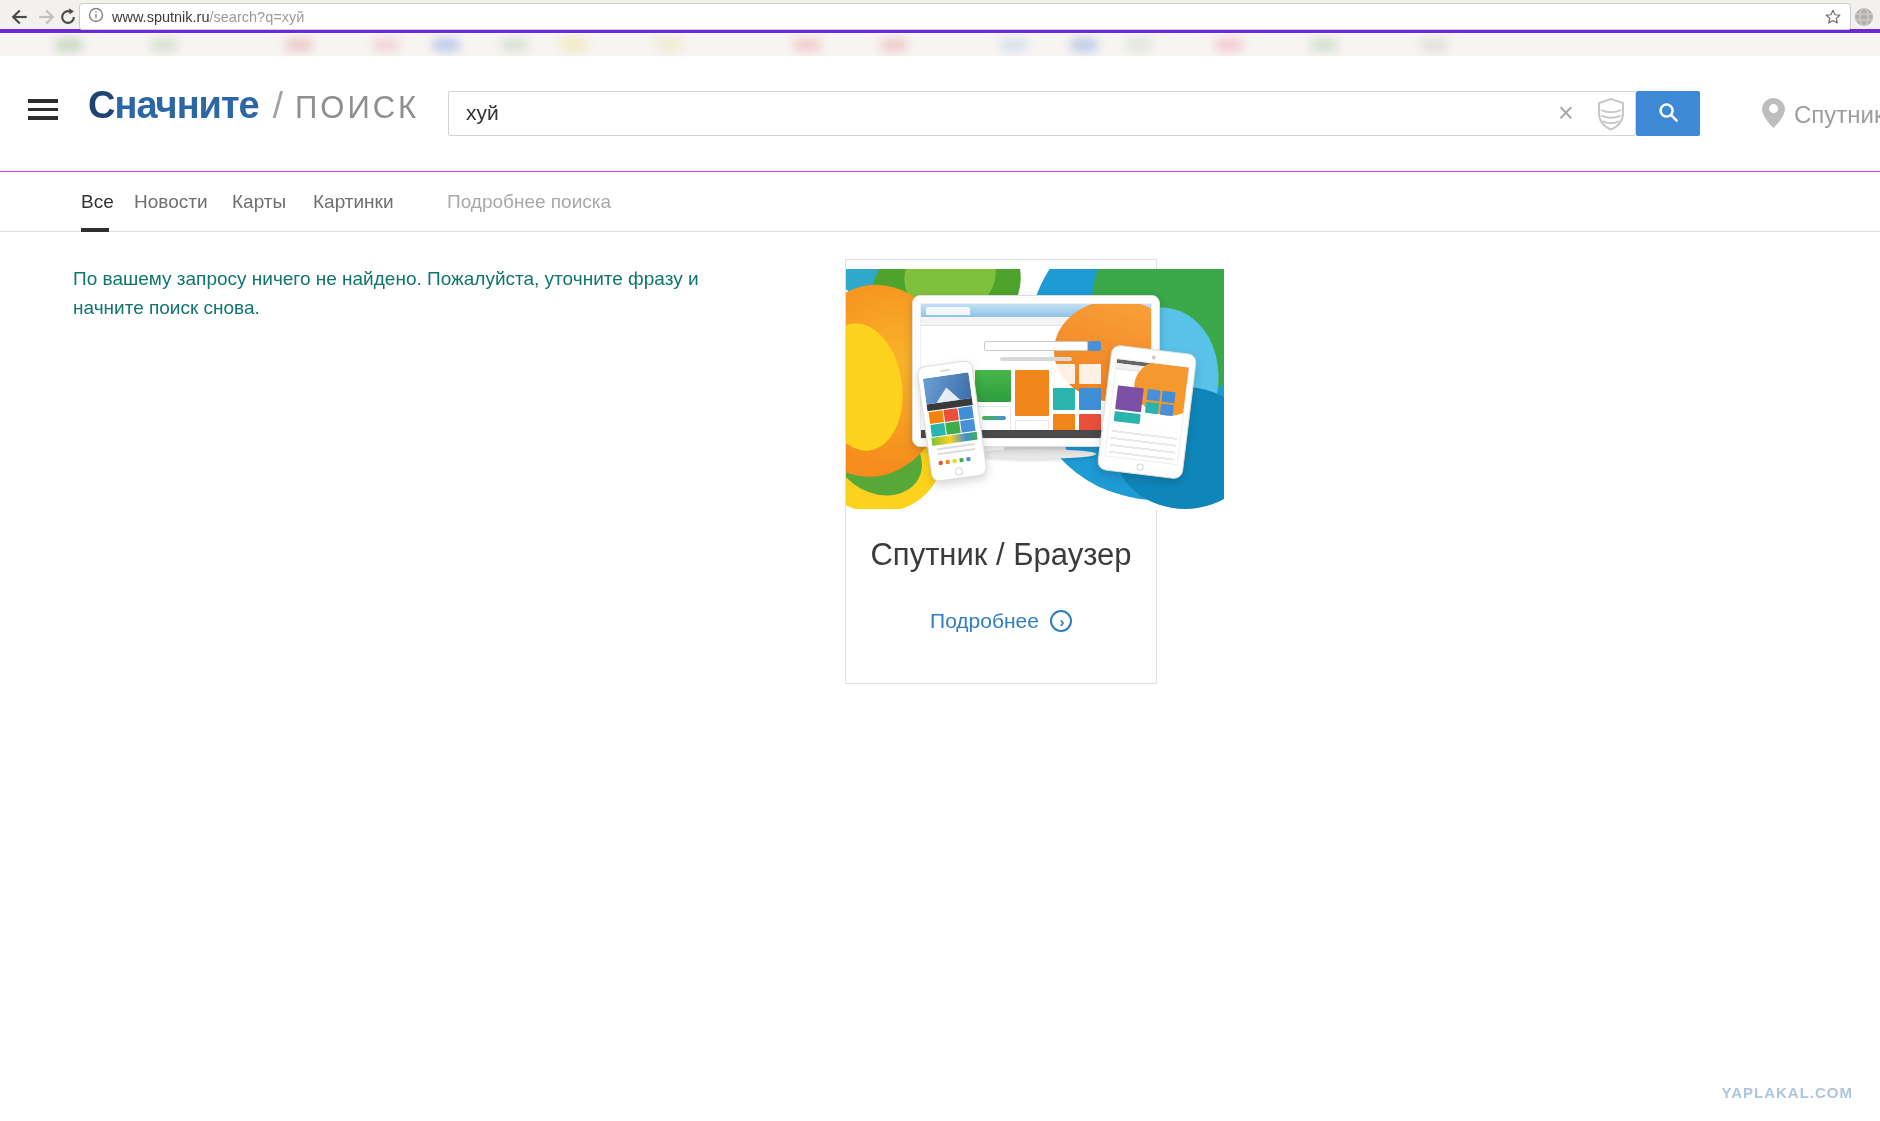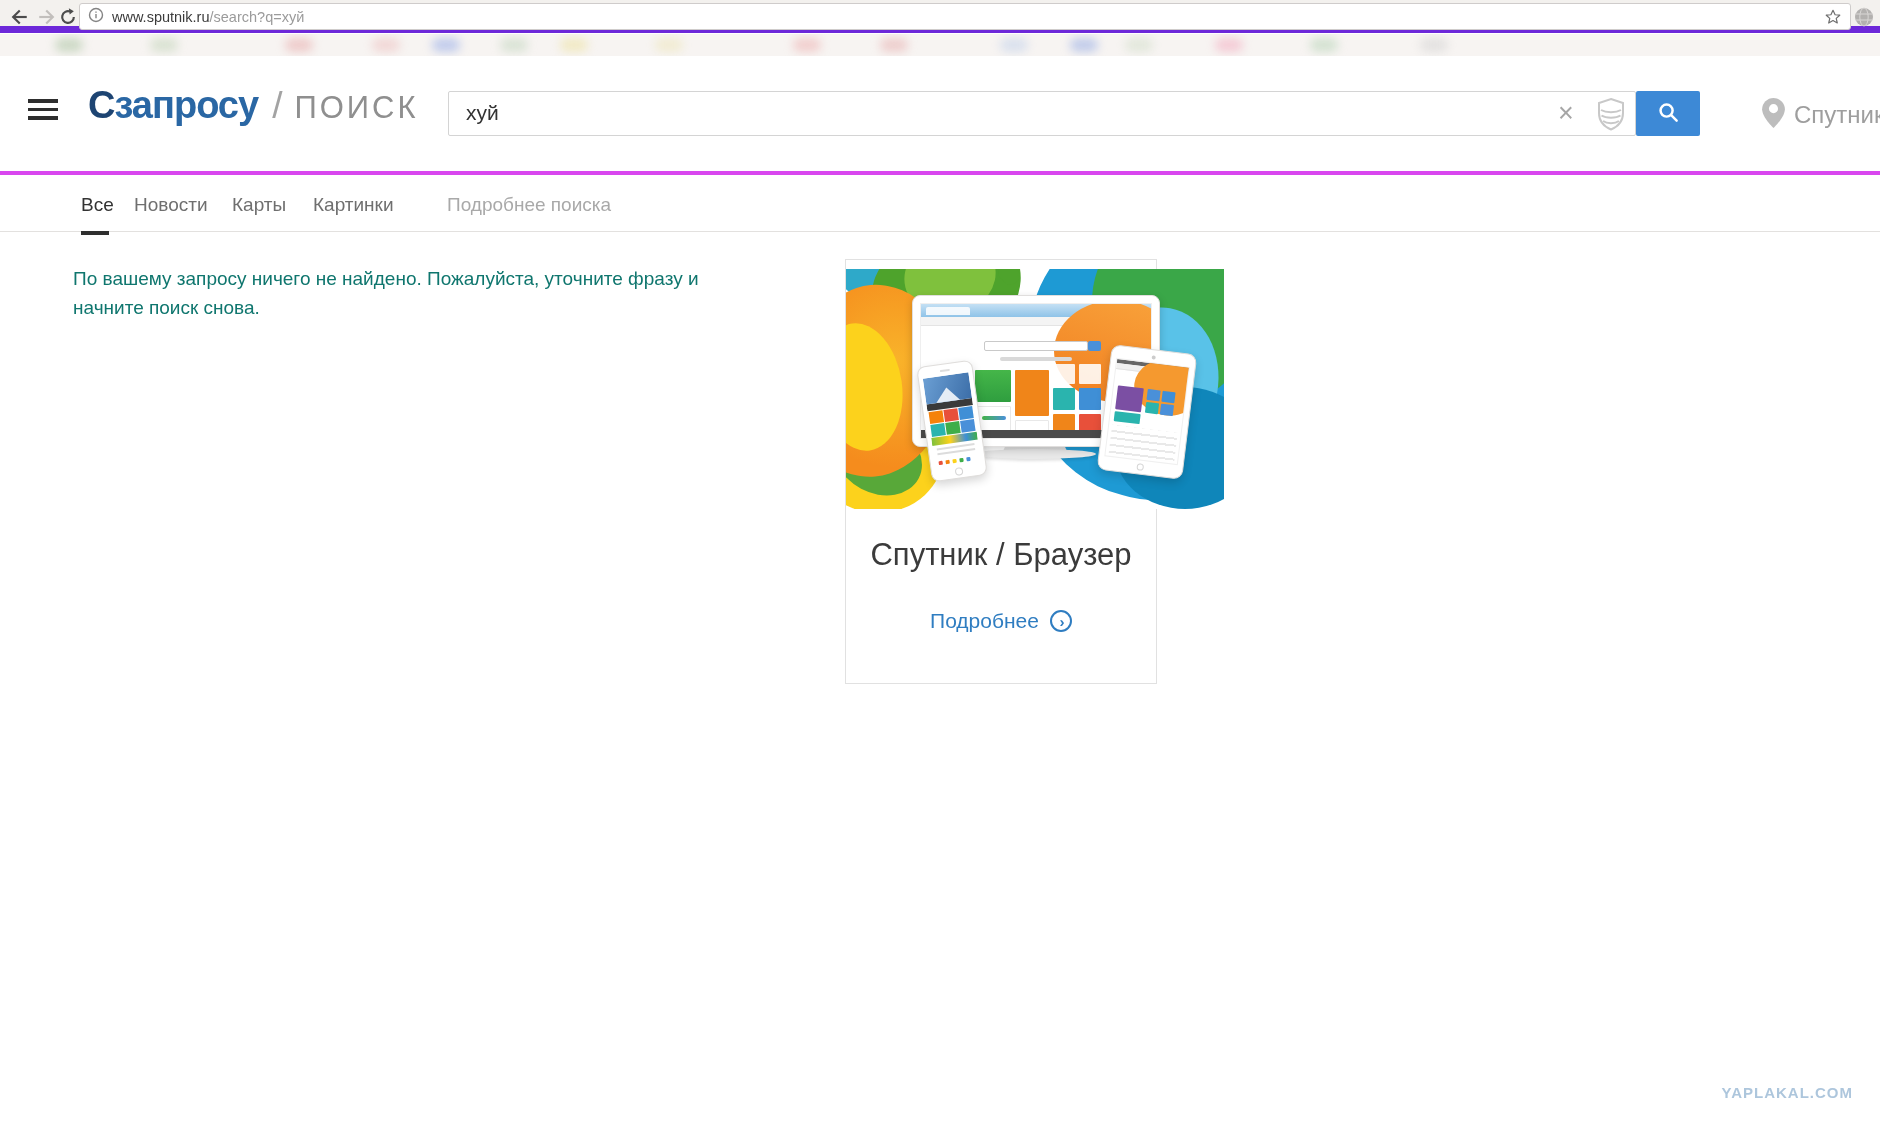--- a/index.html
+++ b/index.html
@@ -2,21 +2,21 @@
 <html><head>
 <meta charset="utf-8">
 <style>
   * { margin:0; padding:0; box-sizing:border-box; }
   html,body { background:#fff; }
   body { font-family:"Liberation Sans", sans-serif; }
   #canvas { position:relative; width:1880px; height:1121px; background:#fff; overflow:hidden; }
 
   
   .toolbar { position:absolute; left:0; top:0; width:1880px; height:33px;
-    background:#f3f1ee; border-bottom:7px solid #6d28d9; }
+    background:#f3f1ee; border-bottom:4px solid #6d28d9; }
   .nav-btn { position:absolute; top:6px; width:22px; height:22px; display:flex; align-items:center; justify-content:center; cursor:pointer; }
   .nav-back { left:8px; }
   .nav-fwd { left:36px; }
   .nav-reload { left:57px; }
   .urlbar { position:absolute; left:79px; top:3px; width:1772px; height:27px;
     background:#fff; border:1px solid #cfcccb; border-radius:3px;
     display:flex; align-items:center; padding:0 8px; }
   .url-text { font-size:14.5px; margin-left:8px; white-space:nowrap; }
   .url-host { color:#3b3b3b; }
   .url-path { color:#9b9b9b; }
@@ -45,21 +45,21 @@
   .shield-btn { position:absolute; left:1594px; top:96px; width:34px; height:36px;
     display:flex; align-items:center; justify-content:center; cursor:pointer; }
   .search-btn { position:absolute; left:1636px; top:91px; width:64px; height:45px;
     background:#3d89d6; border:none; border-radius:2px; cursor:pointer;
     display:flex; align-items:center; justify-content:center; }
   .location { position:absolute; left:1762px; top:98px; display:flex; align-items:center; cursor:pointer; }
   .location-label { font-size:24px; color:#9e9e9e; margin-left:9px; }
 
   
   .tabs { position:absolute; left:0; top:171px; width:1880px; height:61px;
-    border-top:4px solid #d946ef; border-bottom:1px solid #e3e1df; }
+    border-top:1px solid #d946ef; border-bottom:1px solid #e3e1df; }
   .tab { position:absolute; top:0; height:60px; display:flex; align-items:center;
     font-size:19px; color:#6f6f6f; cursor:pointer; }
   .tab.active { color:#333; }
   .tab.active::after { content:""; position:absolute; left:0; right:5px; bottom:0; height:4px; background:#2f2f2f; }
   .tab.muted { color:#a9a9a9; }
   .tab-all { left:81px; } .tab-news { left:134px; } .tab-maps { left:232px; }
   .tab-images { left:313px; } .tab-settings { left:447px; }
 
   
   .empty-msg { position:absolute; left:73px; top:264px; width:660px;
@@ -238,21 +238,21 @@
     <div class="bm-blob" style="left:1420px; background:rgba(205,205,205,.45);"></div>
   </div>
 
   <div class="hamburger">
       <span></span>
       <span></span>
       <span></span>
     </div>
 
   <div class="logo">
-    <span class="logo-brand"><span class="logo-initial">С</span><span>запросу</span></span>
+    <span class="logo-brand"><span class="logo-initial">С</span><span>начните</span></span>
     <span class="logo-divider">/</span>
     <span class="logo-product">ПОИСК</span>
   </div>
 
   <input class="search-input" type="text" value="хуй" style="">
   <div class="clear-btn">×</div>
   <div class="shield-btn">
     <svg width="30" height="34" viewBox="0 0 30 34" fill="none" stroke="#c8c8c8" stroke-width="2">
       <path d="M15 2 L27 6 V16 C27 25 21 30 15 32.5 C9 30 3 25 3 16 V6 Z"></path>
       <path d="M5 13 C10 16 20 16 25 13"></path>

